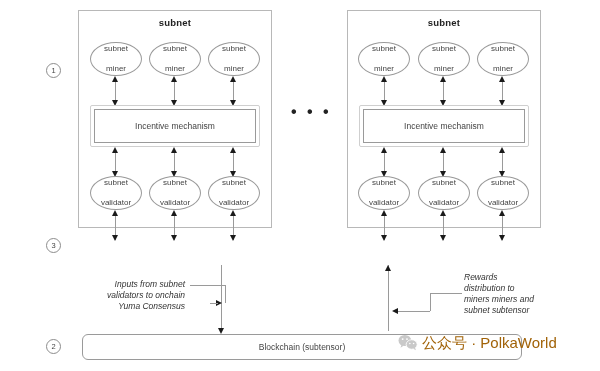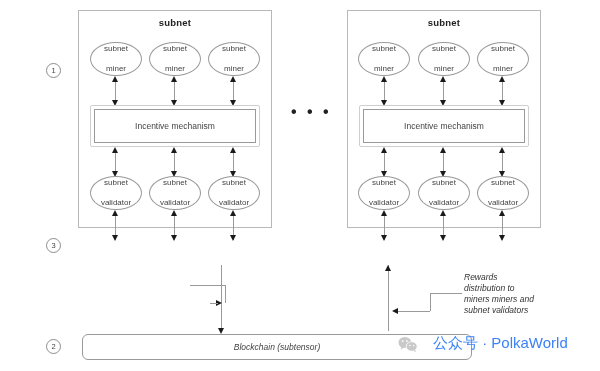--- a/index.html
+++ b/index.html
@@ -97,22 +97,22 @@
 
   .ellipsis-dots{
     position:absolute;
     font-size:16px;font-weight:bold;letter-spacing:3px;color:#222;
     line-height:10px;
   }
 
   
   .watermark{
     position:absolute;
-    display:flex;align-items:flex-end;gap:15px;
-    color:#3b82f6;
+    display:flex;align-items:flex-start;gap:4px;
+    color:#a16207;
     font-size:15px;
     user-select:none;
   }
   .wechat-icon{display:block;}
 </style>
 </head>
 <body>
 
 <div id="stage">
 
@@ -296,41 +296,46 @@
   <div class="arrow arrow-up" style="left:499px;top:210px;"></div>
   <div class="arrow arrow-down" style="left:499px;top:235px;"></div>
 
 
   <div class="vline" style="left:221px;top:265px;height:66px;"></div>
   <div class="arrow arrow-down" style="left:218px;top:328px;"></div>
 
   <div class="vline" style="left:388px;top:265px;height:66px;"></div>
   <div class="arrow arrow-up" style="left:385px;top:265px;"></div>
 
+  <div class="annot right-align" style="left:78px;top:279px;width:107px;">
+    <span>Inputs from subnet</span><br>
+    <span>validators to onchain</span><br>
+    <span>Yuma Consensus</span>
+  </div>
 
   <div class="hline" style="left:190px;top:285px;width:35px;"></div>
   <div class="vline" style="left:225px;top:285px;height:18px;"></div>
   <div class="hline" style="left:190px;top:303px;width:0px;"></div>
 
   <div class="arrow arrow-right" style="left:216px;top:300px;"></div>
   <div class="hline" style="left:210px;top:303px;width:8px;"></div>
 
   <div class="annot left-align" style="left:464px;top:272px;width:120px;">
     <span>Rewards</span><br>
     <span>distribution to</span><br>
     <span>miners miners and</span><br>
-    <span>subnet validators</span>
+    <span>subnet subtensor</span>
   </div>
 
   <div class="hline" style="left:430px;top:293px;width:32px;"></div>
   <div class="vline" style="left:430px;top:293px;height:18px;"></div>
   <div class="hline" style="left:398px;top:311px;width:32px;"></div>
   <div class="arrow arrow-left" style="left:392px;top:308px;"></div>
 
-  <div class="round-bar abs" style="left:82px;top:334px;width:390px;height:26px;font-style:italic;">
+  <div class="round-bar abs" style="left:82px;top:334px;width:440px;height:26px;">
     <span>Blockchain (subtensor)</span>
   </div>
 
   <div class="watermark" style="left:398px;top:334px;">
     <svg class="wechat-icon" width="20" height="17" viewBox="0 0 24 20">
       <ellipse cx="8.2" cy="7.6" rx="7.6" ry="6.6" fill="#c9c9c9"></ellipse>
       <polygon points="4.2,12.4 3.0,16.2 6.6,13.9" fill="#c9c9c9"></polygon>
       <circle cx="5.6" cy="5.9" r="1.15" fill="#ffffff"></circle>
       <circle cx="10.8" cy="5.9" r="1.15" fill="#ffffff"></circle>
       <ellipse cx="16.4" cy="12.4" rx="6.6" ry="5.7" fill="#c9c9c9" stroke="#ffffff" stroke-width="1"></ellipse>

